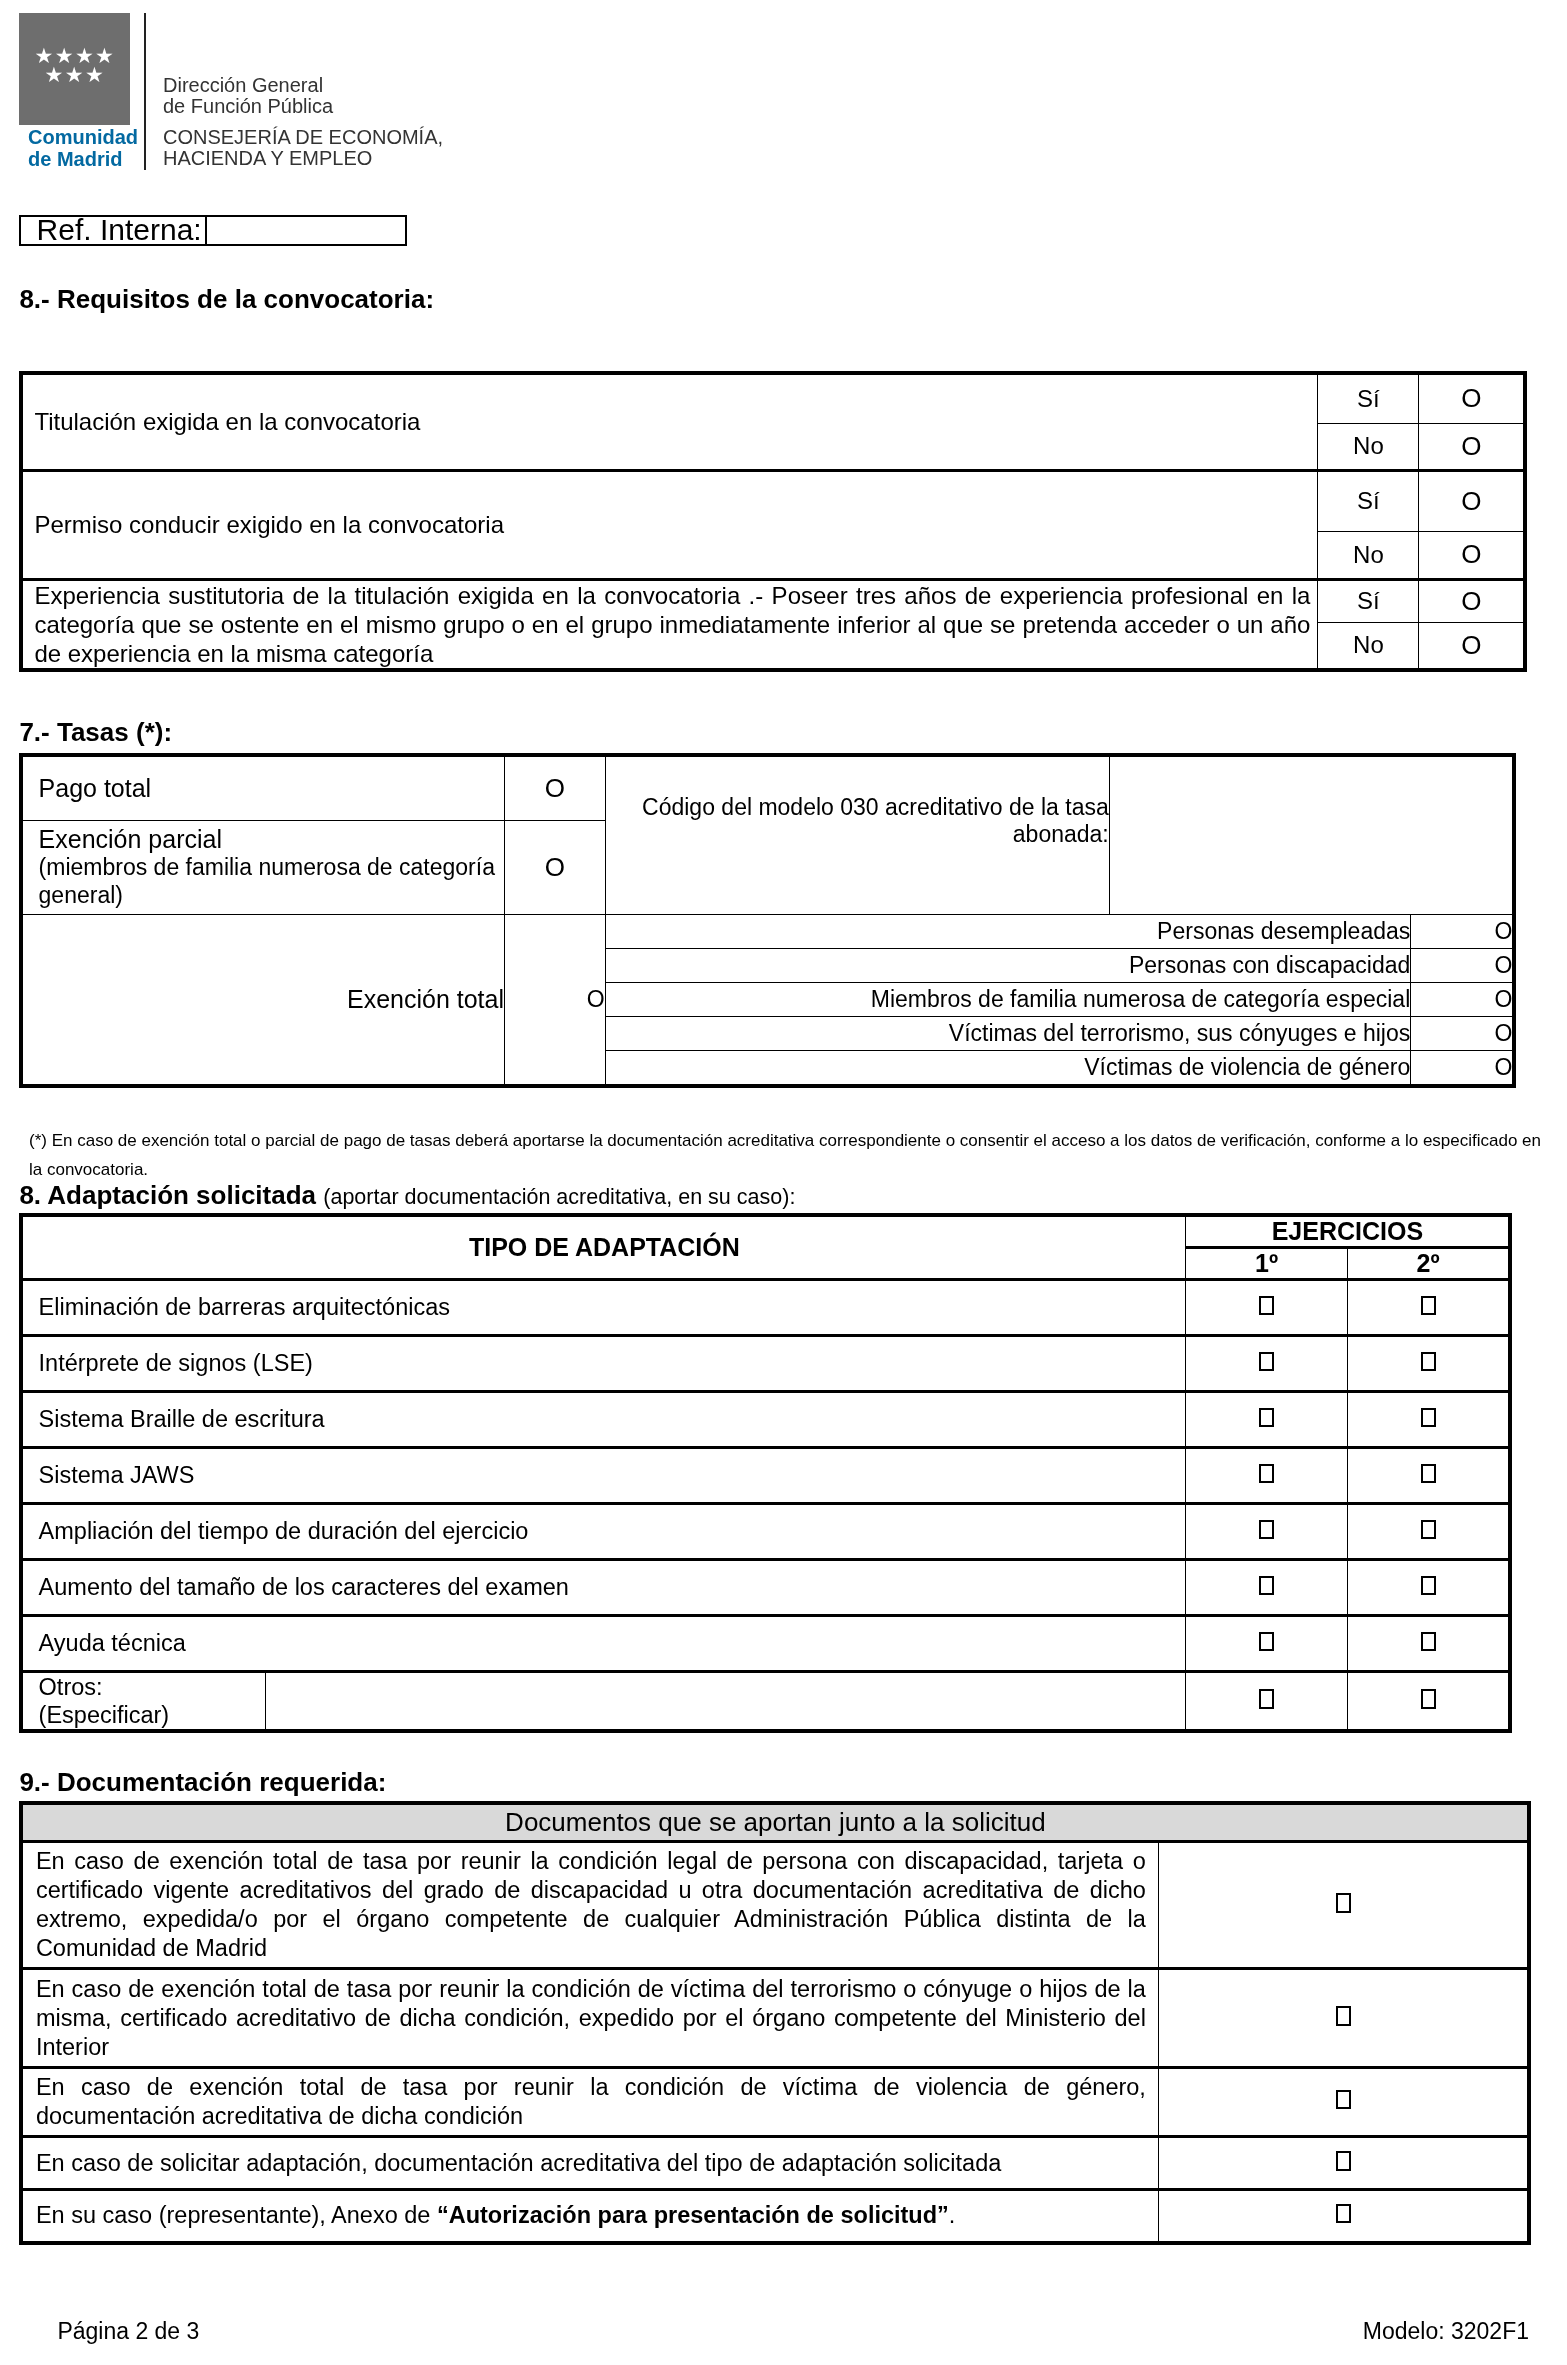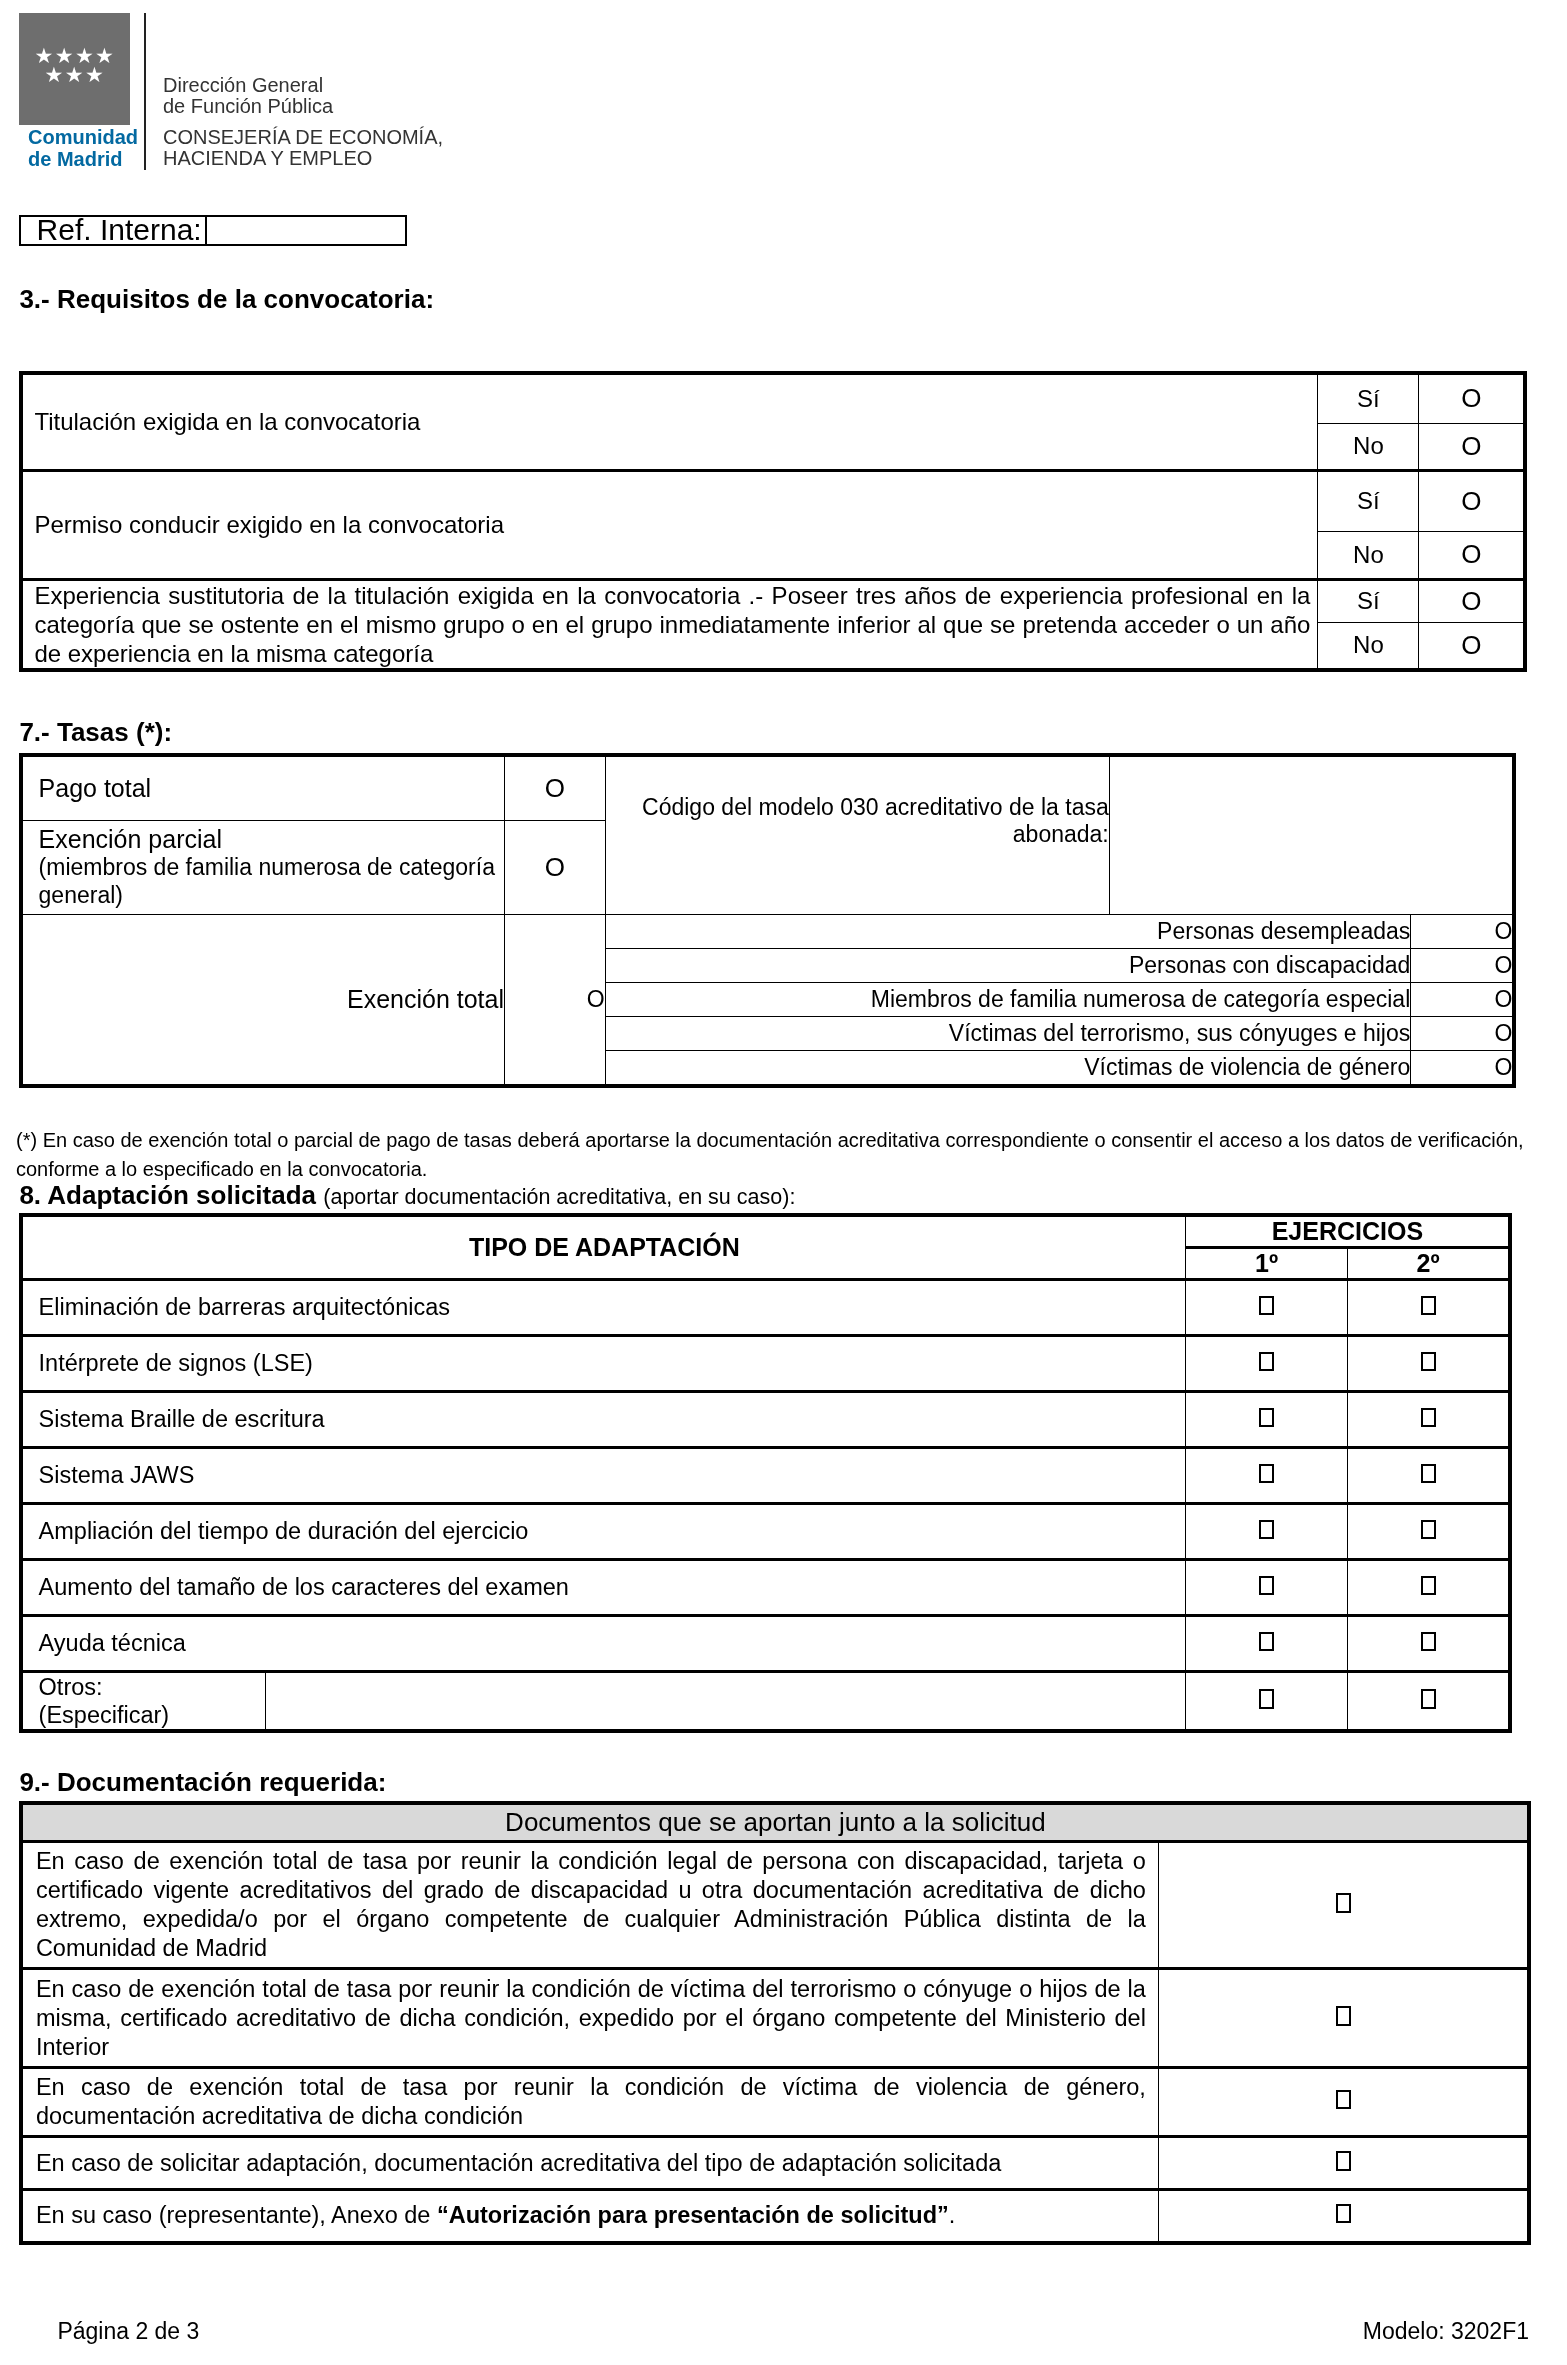--- a/index.html
+++ b/index.html
@@ -29,21 +29,21 @@
   #t6 .rb { width:104px; text-align:center; font-size:26px; }
   #t6 .sep td { border-bottom:3.5px solid #000; }
   
   #t7 { left:19.4px; top:753px; width:1497px; border:4.2px solid #000; }
   #t7 td { font-size:25px; vertical-align:middle; }
   #t7 .lbl { padding-left:15.2px; }
   #t7 .o { width:100px; text-align:center; font-size:26px; }
   #t7 .small { font-size:23px; }
   #t7 .sub td { font-size:23px; height:33px;text-align:right; }
   
-  .note { left:16px; top:1126px; width:1524px; font-size:20px; line-height:29px; }
+  .note { left:29px; top:1126px; width:1524px; font-size:17px; line-height:29px; }
   
   #t8 { left:19.4px; top:1213px; width:1493px; border:4.2px solid #000; }
   #t8 td { font-size:23.5px; border-bottom:3.5px solid #000; }
   #t8 .rowlbl { padding-left:15.2px; height:53px; }
   #t8 .chk { width:161px; text-align:center; }
   #t8 .hdr { font-weight:bold; font-size:25px; text-align:center; }
   
   #t9 { left:19.4px; top:1801px; width:1512px; border:4.2px solid #000; }
   #t9 td { font-size:23.5px; line-height:29px; border-bottom:3.5px solid #000; }
   #t9 .doc { padding:4.2px 12.5px 4.2px 12.5px; text-align:justify; }
@@ -69,21 +69,21 @@
 <div class="abs consej">
   <div>CONSEJERÍA DE ECONOMÍA,</div>
   <div>HACIENDA Y EMPLEO</div>
 </div>
 
 <div class="abs ref-box">
   <div class="ref-label">Ref. Interna:</div>
   <div class="ref-value"></div>
 </div>
 
-<div class="abs sec-title" style="top:284px;">3.- Requisitos de la convocatoria:</div>
+<div class="abs sec-title" style="top:284px;">8.- Requisitos de la convocatoria:</div>
 <table id="t6">
   <tbody>
       <tr style="height:50px;">
     <td class="desc" rowspan="2">Titulación exigida en la convocatoria</td>
     <td class="yn">Sí</td>
     <td class="rb">O</td>
   </tr>
   <tr class="sep" style="height:47px;">
     <td class="yn">No</td>
     <td class="rb">O</td>

